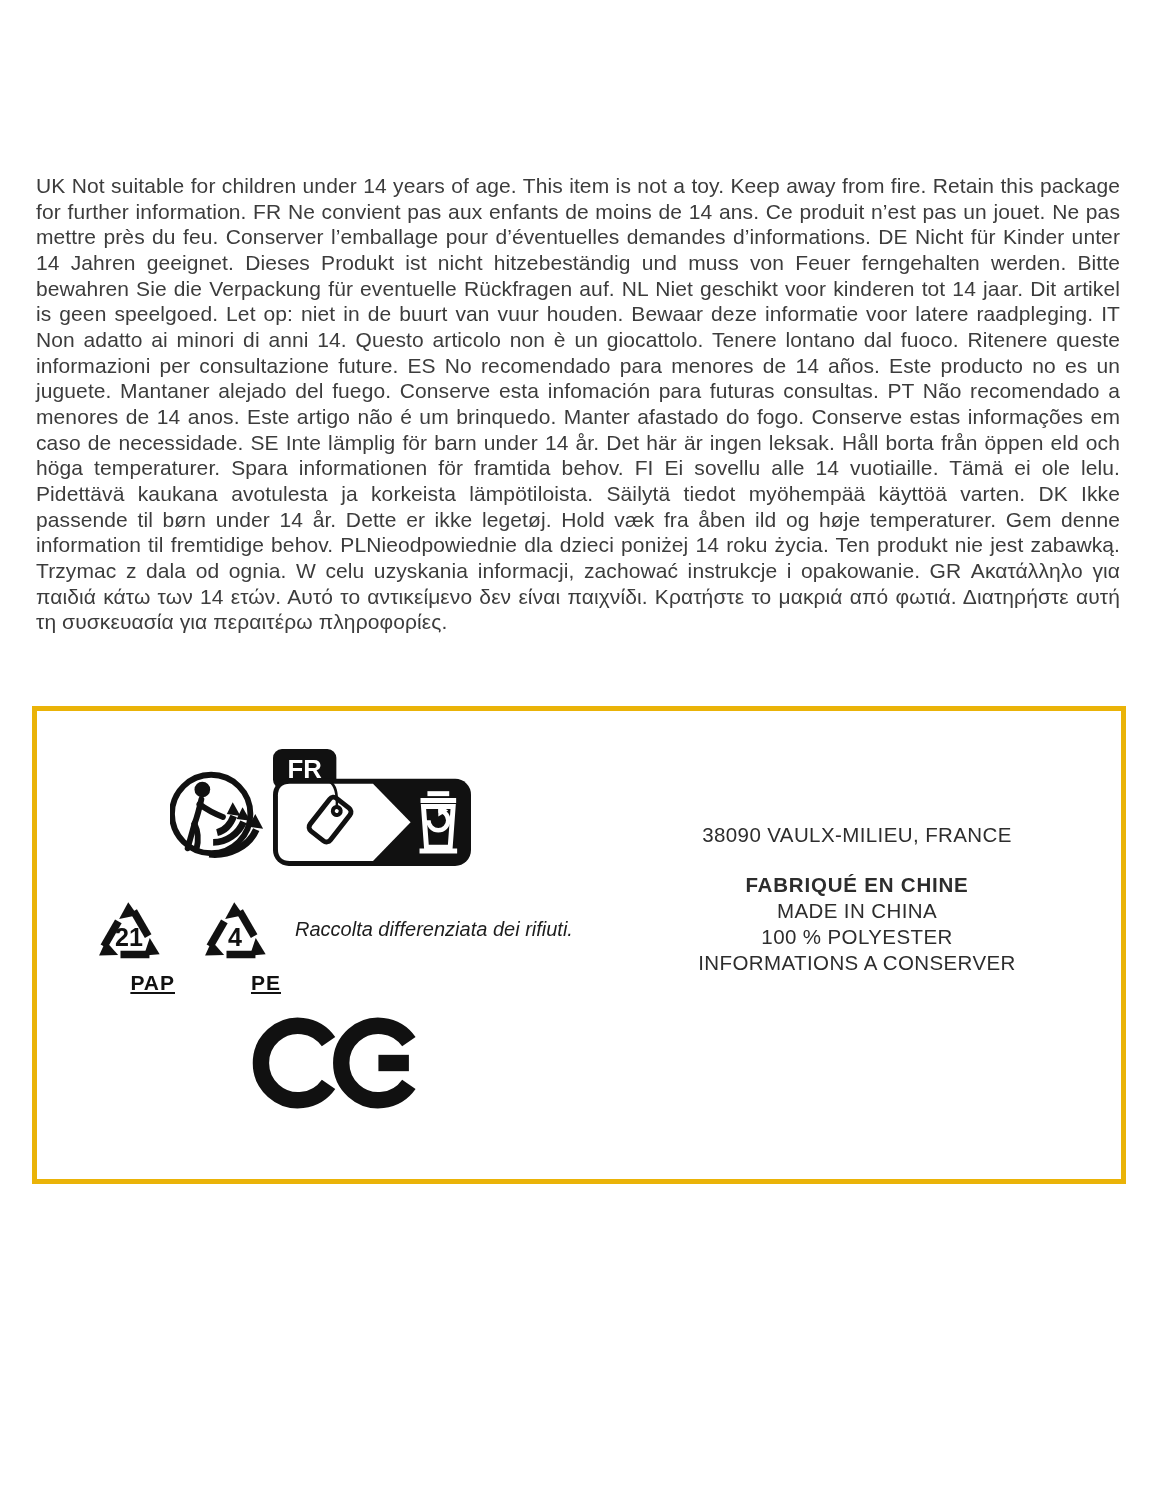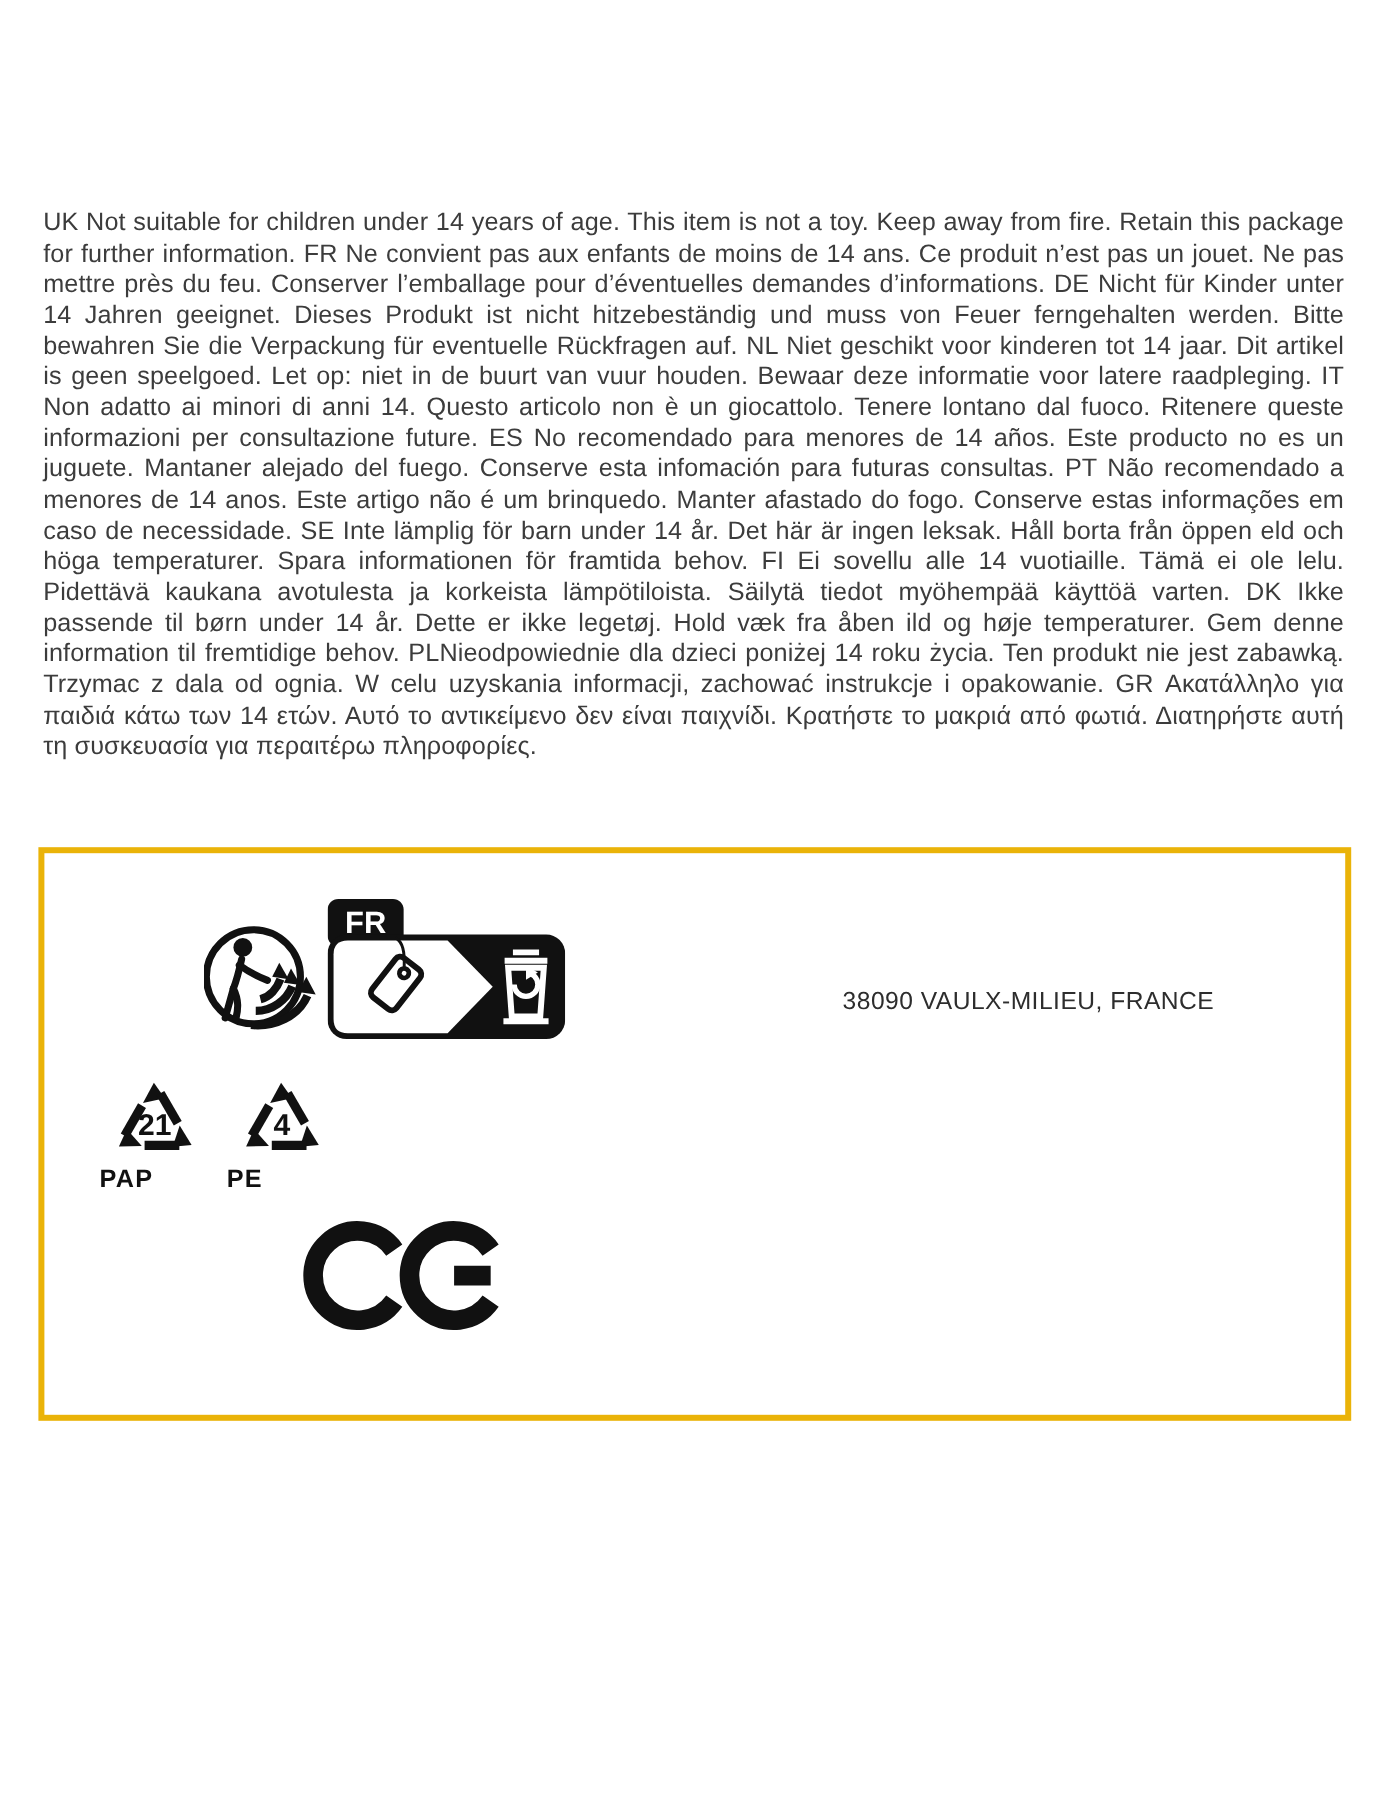--- a/index.html
+++ b/index.html
@@ -13,21 +13,21 @@
     font-size:21px;line-height:25.65px;color:#3c3c3c;
     text-align:justify;letter-spacing:0.1px;
   }
   .info-box{
     position:absolute;left:32px;top:706px;width:1084px;height:468px;
     border:5px solid #eab308;background:#fff;
   }
   .abs{position:absolute;}
   .triman{left:133px;top:54px;width:98px;height:98px;}
   .info-tri{left:236px;top:38px;width:198px;height:117px;}
-  .code-wrap{top:183px;width:92px;text-align:left;color:#111;}
+  .code-wrap{top:183px;width:92px;text-align:right;color:#111;text-decoration:underline;}
   .code-wrap .code-svg{width:80px;height:76px;display:block;margin:0 auto;}
   .code-label{font-size:21px;font-weight:bold;letter-spacing:1px;margin-top:1px;color:#111;}
   .pap{left:46px;}
   .pe{left:152px;}
   .sort-note{
     left:258px;top:203px;width:360px;
     font-style:italic;font-size:20px;line-height:30px;color:#1d1d1d;
   }
   .ce{left:215px;top:298px;width:174px;height:108px;}
   .addr-col{
@@ -124,28 +124,35 @@
               <line x1="17" y1="69" x2="36" y2="36" stroke-width="10"></line>
               <polygon points="37,33 49,11 61,28" stroke="none"></polygon>
             </g>
         </g>
         <text x="50" y="68" text-anchor="middle" font-size="33" font-weight="600" fill="#111">4</text>
       </svg>
       <div class="code-label">PE</div>
     </div>
 
     <div class="abs sort-note">
+      <div>Raccolta differenziata dei rifiuti.</div>
     </div>
 
     <svg class="abs ce" viewBox="0 0 234 142">
       <g stroke="#111" fill="none" stroke-width="22">
         <path d="M102.96,42.32 A50,50 0 1 0 102.96,99.68"></path>
         <path d="M210.96,42.32 A50,50 0 1 0 210.96,99.68"></path>
         <line x1="170" y1="71" x2="211" y2="71"></line>
       </g>
     </svg>
 
     <div class="abs addr-col">
       <div>38090 VAULX-MILIEU, FRANCE</div>
+      <div class="origin-block">
+        <div class="line">FABRIQUÉ EN CHINE</div>
+        <div class="line">MADE IN CHINA</div>
+        <div class="line">100 % POLYESTER</div>
+        <div class="line">INFORMATIONS A CONSERVER</div>
+      </div>
     </div>
 
   </div>
 </div>
 
 </body></html>

